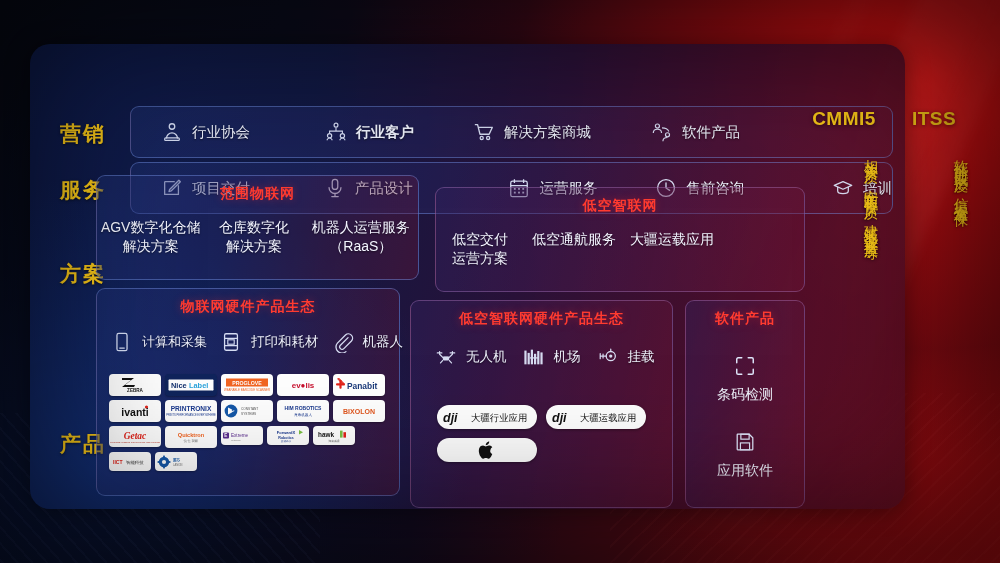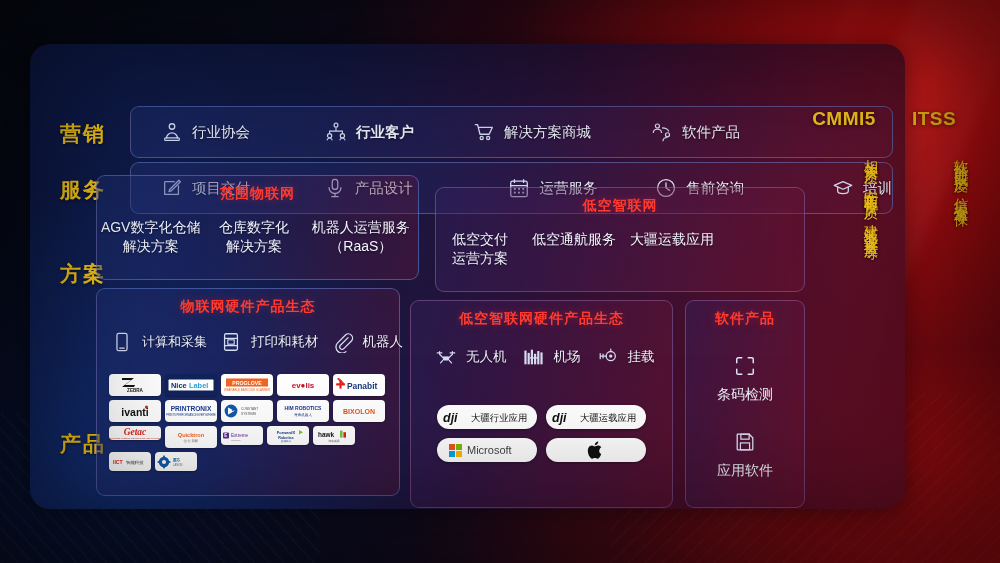--- a/index.html
+++ b/index.html
@@ -319,21 +319,21 @@
           <svg width="50" height="16" viewBox="0 0 50 16">
             <text x="25" y="7.4" font-size="5" font-family="Liberation Sans" font-weight="bold" fill="#1b3a8f" text-anchor="middle">HIM ROBOTICS</text>
             <text x="25" y="13" font-size="3.6" font-family="Liberation Sans" fill="#1b3a8f" text-anchor="middle">海康机器人</text>
           </svg>
         </div>
         <div class="logo" style="width:52px;height:22px;">
           <svg width="50" height="14" viewBox="0 0 50 14">
             <text x="25" y="10" font-size="7" font-family="Liberation Sans" font-weight="bold" fill="#e2571f" text-anchor="middle">BIXOLON</text>
           </svg>
         </div>
-        <div class="logo" style="width:52px;height:14px;">
+        <div class="logo" style="width:52px;height:21px;">
           <svg width="50" height="16" viewBox="0 0 50 16">
             <text x="25" y="9.5" font-size="9.4" font-family="Liberation Serif" font-style="italic" font-weight="bold" fill="#e2231a" text-anchor="middle">Getac</text>
             <text x="25" y="14" font-size="2.4" font-family="Liberation Sans" fill="#c0392b" text-anchor="middle">RUGGED MOBILE COMPUTING SOLUTIONS</text>
           </svg>
         </div>
         <div class="logo" style="width:52px;height:22px;">
           <svg width="50" height="16" viewBox="0 0 50 16">
             <text x="25" y="7.6" font-size="5.6" font-family="Liberation Sans" font-weight="bold" fill="#f26522" text-anchor="middle">Quicktron</text>
             <text x="25" y="13" font-size="3.4" font-family="Liberation Sans" fill="#777" text-anchor="middle">快仓 智能</text>
           </svg>
@@ -429,29 +429,20 @@
             <text x="30" y="12" font-size="9.4" font-family="Liberation Sans" fill="#111">大疆行业应用</text>
           </svg>
         </div>
         <div class="pill" style="width:100px;height:24px;">
           <svg width="92" height="16" viewBox="0 0 92 16">
             <text x="2" y="13" font-size="12.5" font-family="Liberation Sans" font-weight="bold" font-style="italic" fill="#111">dji</text>
             <text x="30" y="12" font-size="9.4" font-family="Liberation Sans" fill="#111">大疆运载应用</text>
           </svg>
         </div>
         <div class="pill" style="width:100px;height:24px;">
-          <svg width="92" height="18" viewBox="0 0 92 18">
-            <rect x="8" y="3" width="6" height="6" fill="#f25022"></rect>
-              <rect x="15" y="3" width="6" height="6" fill="#7fba00"></rect>
-            <rect x="8" y="10" width="6" height="6" fill="#00a4ef"></rect>
-              <rect x="15" y="10" width="6" height="6" fill="#ffb900"></rect>
-            <text x="26" y="13" font-size="11" font-family="Liberation Sans" fill="#444">Microsoft</text>
-          </svg>
-        </div>
-        <div class="pill" style="width:100px;height:24px;">
           <svg width="18" height="20" viewBox="0 0 18 20">
             <path d="M12.4 10.6c0-2.2 1.8-3.2 1.9-3.3-1-1.5-2.6-1.7-3.2-1.7-1.4-.1-2.7.8-3.3.8-.7 0-1.7-.8-2.8-.8-1.5 0-2.8.8-3.5 2.1C.1 10.4 1.2 14.3 2.6 16.5c.7 1.1 1.5 2.3 2.6 2.2 1-.04 1.4-.7 2.7-.7 1.2 0 1.6.7 2.7.67 1.1-.02 1.8-1.1 2.5-2.2.8-1.2 1.1-2.4 1.1-2.5-.03-.02-2.1-.8-2.1-3.2z" fill="#111"></path>
             <path d="M10.3 4.1c.6-.7 1-1.7.9-2.7-.86.04-1.9.6-2.5 1.3-.55.6-1.03 1.6-.9 2.6.96.08 1.93-.5 2.5-1.2z" fill="#111"></path>
           </svg>
         </div>
       </div>
     </div>
 
     <div class="card redish" style="left:655px; top:244px; width:120px; height:208px;">
       <div class="cardtitle">软件产品</div>

